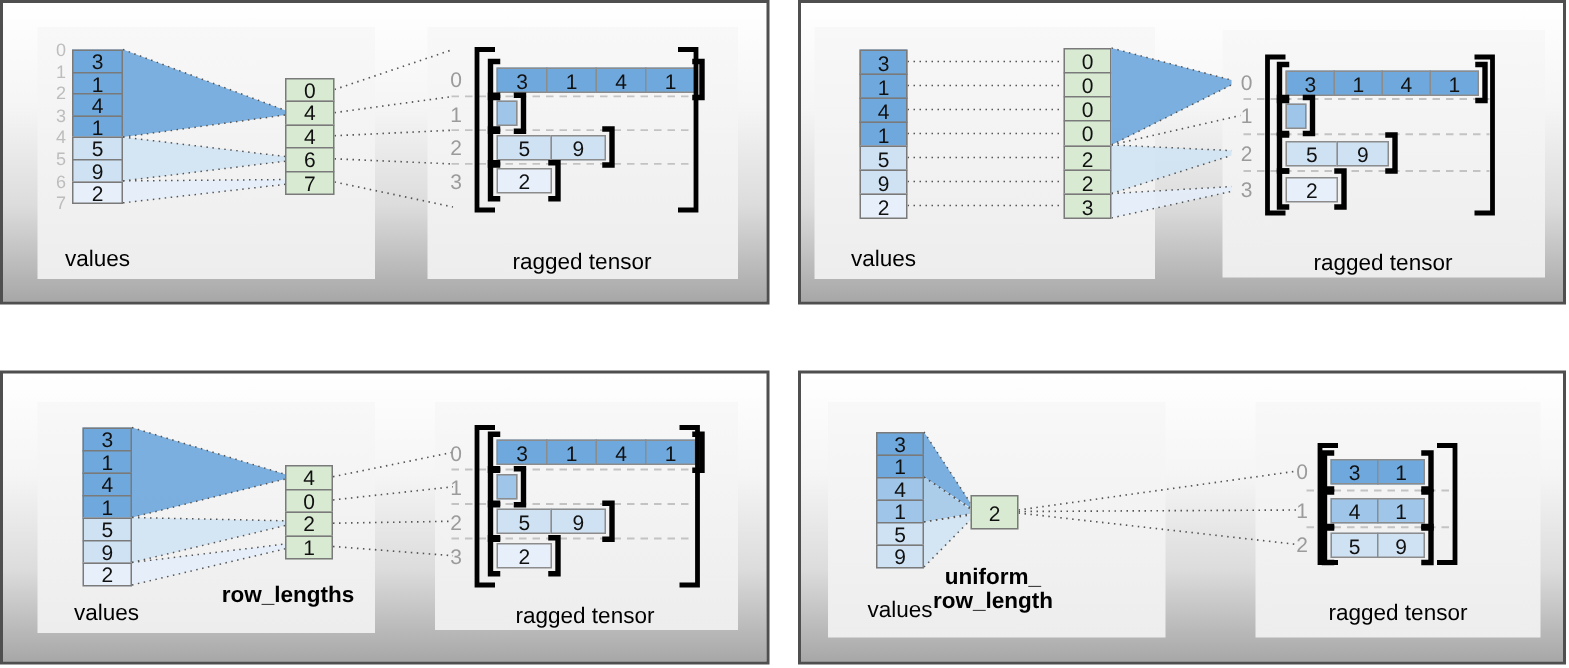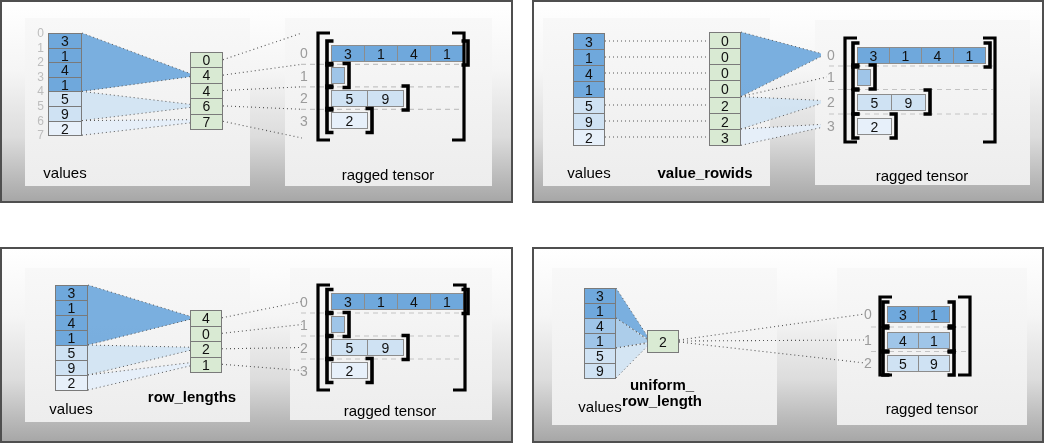--- a/index.html
+++ b/index.html
@@ -128,21 +128,20 @@
         <div class="cell" style="position: absolute; left: 39px; top: 111px; width: 32px; height: 17px; background: rgb(207, 226, 243); line-height: 16px;">9</div>
         <div class="cell" style="position: absolute; left: 39px; top: 127px; width: 32px; height: 17px; background: rgb(231, 240, 250); line-height: 16px;">2</div>
         <div class="cell" style="position: absolute; left: 175px; top: 30px; width: 32px; height: 17.14px; background: rgb(217, 234, 211); line-height: 16.14px;">0</div>
         <div class="cell" style="position: absolute; left: 175px; top: 46.14px; width: 32px; height: 17.14px; background: rgb(217, 234, 211); line-height: 16.14px;">0</div>
         <div class="cell" style="position: absolute; left: 175px; top: 62.28px; width: 32px; height: 17.14px; background: rgb(217, 234, 211); line-height: 16.14px;">0</div>
         <div class="cell" style="position: absolute; left: 175px; top: 78.42px; width: 32px; height: 17.14px; background: rgb(217, 234, 211); line-height: 16.14px;">0</div>
         <div class="cell" style="position: absolute; left: 175px; top: 94.56px; width: 32px; height: 17.14px; background: rgb(217, 234, 211); line-height: 16.14px;">2</div>
         <div class="cell" style="position: absolute; left: 175px; top: 110.7px; width: 32px; height: 17.14px; background: rgb(217, 234, 211); line-height: 16.14px;">2</div>
         <div class="cell" style="position: absolute; left: 175px; top: 126.84px; width: 32px; height: 17.14px; background: rgb(217, 234, 211); line-height: 16.14px;">3</div>
         <div class="lbl" style="position: absolute; left: -15px; top: 163px; width: 140px; height: 34px;">values</div>
-        <div class="lbl method-label" style="position: absolute; left: 96px; top: 163px; width: 150px; height: 34px;">value_rowids</div>
         <div class="lbl" style="position: absolute; left: 313px; top: 166px; width: 150px; height: 20px;">ragged tensor</div>
         <div class="rowlbl" style="position: absolute; left: 288px; top: 45px; width: 18px; height: 16px;">0</div>
         <div class="cell rcell" style="position: absolute; left: 323px; top: 44.5px; width: 33px; height: 17px; background: rgb(111, 168, 220); line-height: 16px;">3</div>
         <div class="cell rcell" style="position: absolute; left: 355px; top: 44.5px; width: 33px; height: 17px; background: rgb(111, 168, 220); line-height: 16px;">1</div>
         <div class="cell rcell" style="position: absolute; left: 387px; top: 44.5px; width: 33px; height: 17px; background: rgb(111, 168, 220); line-height: 16px;">4</div>
         <div class="cell rcell" style="position: absolute; left: 419px; top: 44.5px; width: 33px; height: 17px; background: rgb(111, 168, 220); line-height: 16px;">1</div>
         <div class="rowlbl" style="position: absolute; left: 288px; top: 67px; width: 18px; height: 16px;">1</div>
         <div class="cell rcell" style="position: absolute; left: 323px; top: 66.5px; width: 14px; height: 17px; background: rgb(159, 197, 232); line-height: 16px;"></div>
         <div class="rowlbl" style="position: absolute; left: 288px; top: 92px; width: 18px; height: 16px;">2</div>
         <div class="cell rcell" style="position: absolute; left: 323px; top: 91.5px; width: 35px; height: 17px; background: rgb(207, 226, 243); line-height: 16px;">5</div>

